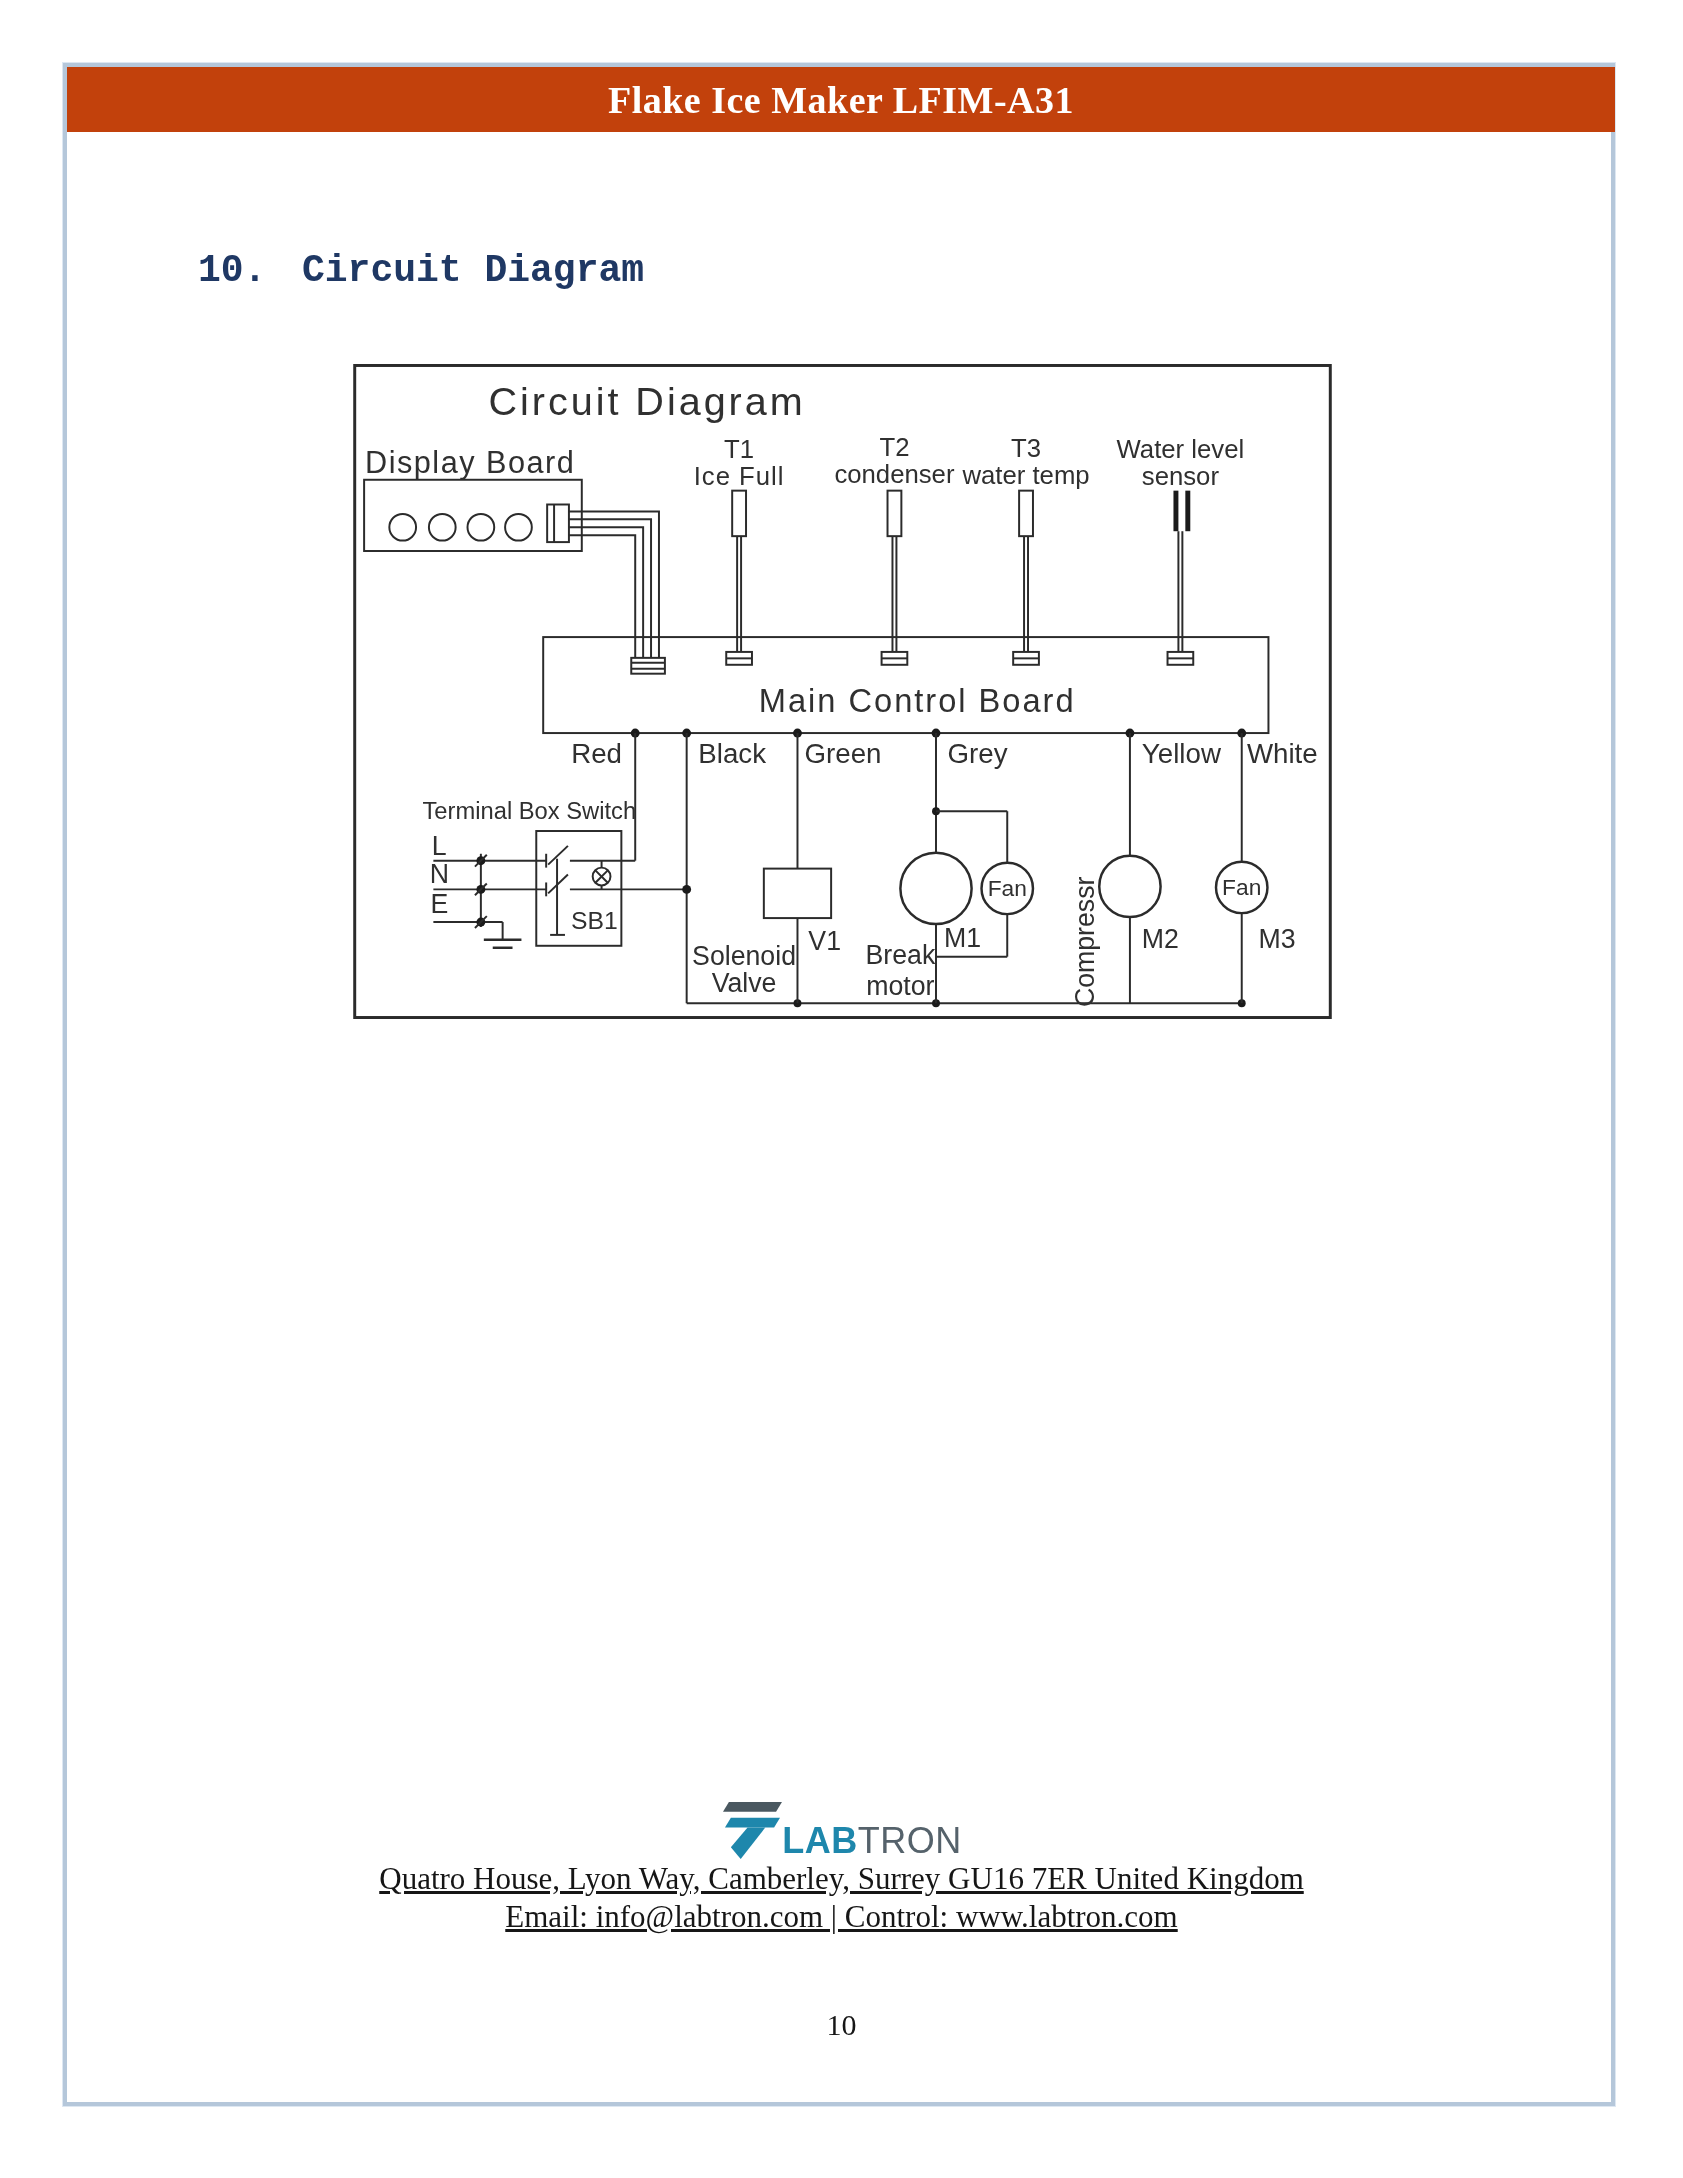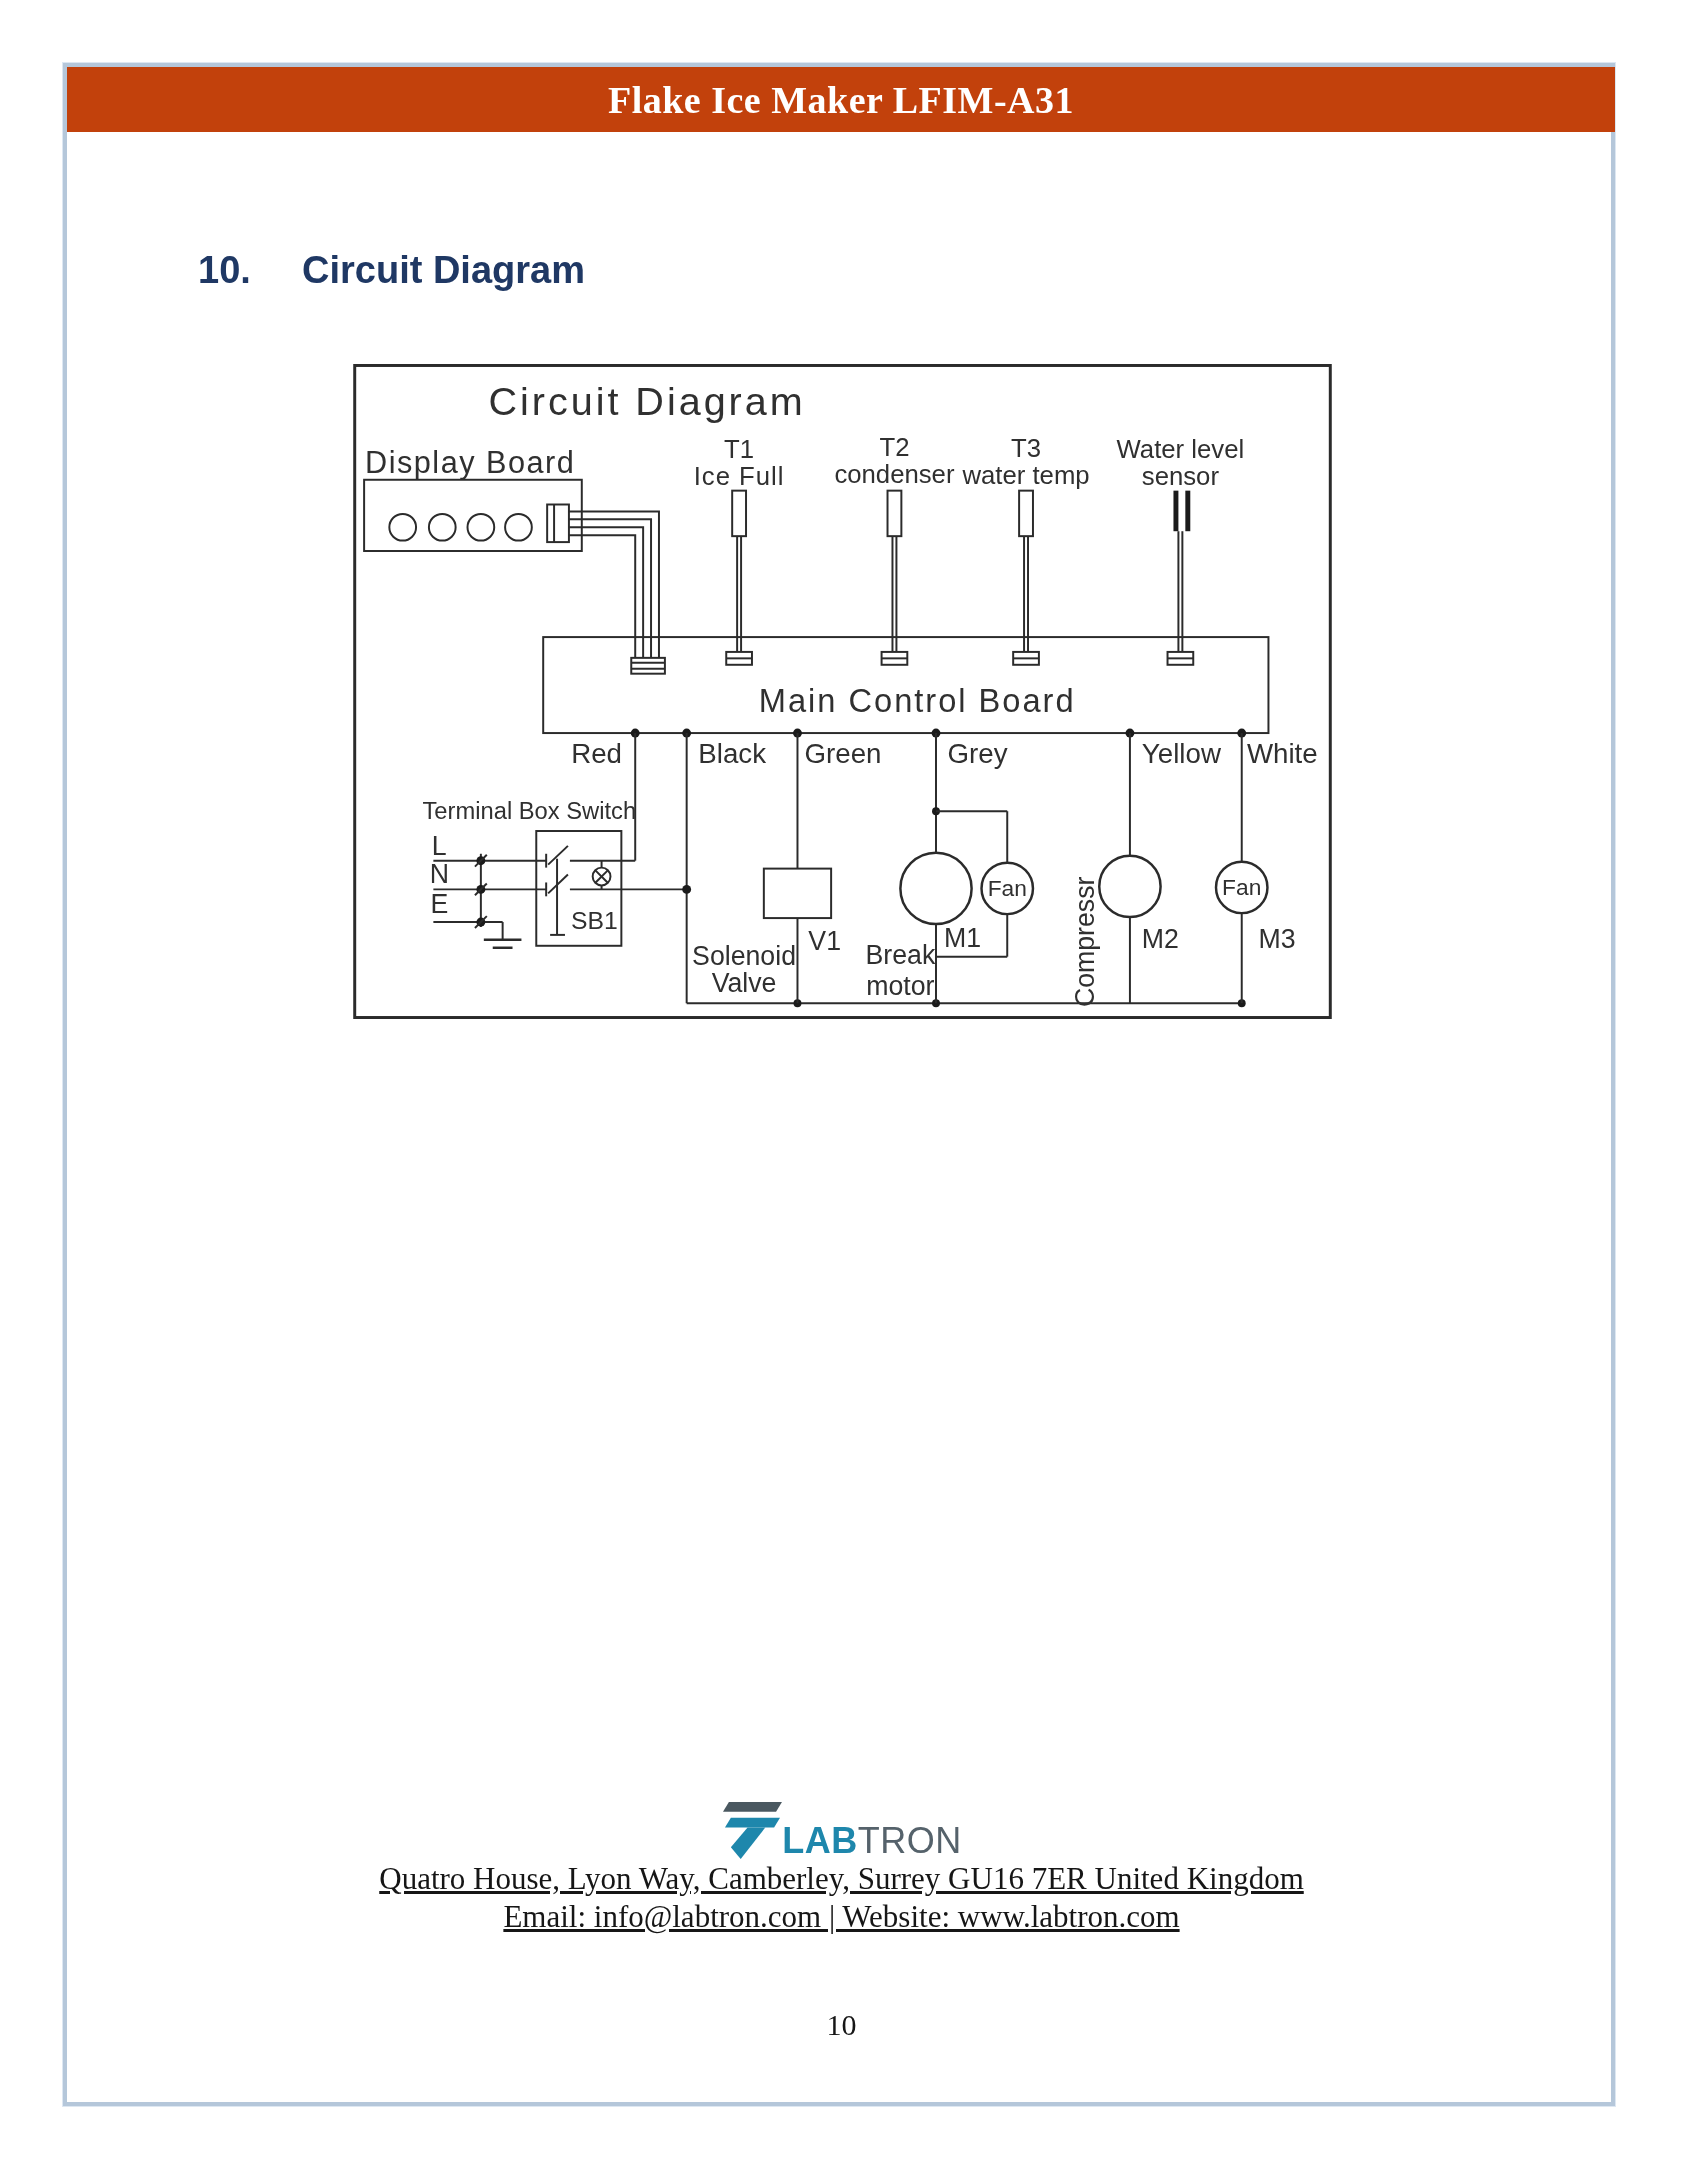--- a/index.html
+++ b/index.html
@@ -12,21 +12,21 @@
     border:4px solid #b5c7da;box-sizing:border-box;
     box-shadow:0 0 0 1px #dde7f2;
   }
   .header-bar{
     position:absolute;left:67px;top:67px;width:1548px;height:65px;
     background:#c2410c;color:#ffffff;display:flex;align-items:center;justify-content:center;
     font-family:"Liberation Serif",serif;font-weight:bold;font-size:38px;letter-spacing:0.5px;
   }
   .section-heading{
     position:absolute;left:198px;top:249px;display:flex;
-    font-family:Liberation Sans, sans-serif;font-weight:bold;font-size:38px;color:#1f3864;
+    font-family:Liberation Mono, monospace;font-weight:bold;font-size:38px;color:#1f3864;
   }
   .section-heading .num{width:104px;}
   .diagram-wrap{position:absolute;left:353px;top:364px;width:979px;height:655px;}
   svg text{fill:#303030;}
   .footer-logo{
     position:absolute;left:0;top:1800px;width:1683px;height:59px;
     display:flex;align-items:flex-end;justify-content:center;
   }
   .logo-inner{display:flex;align-items:flex-end;}
   .logo-text{font-size:36px;line-height:36px;letter-spacing:0.5px;}
@@ -242,15 +242,15 @@
     <svg width="61" height="57" viewBox="0 0 62 58">
       <polygon points="8,0 62,0 56,10 2,10" fill="#4a5860"></polygon>
       <polygon points="10,16 60,16 54,26 4,26" fill="#1e87ac"></polygon>
       <polygon points="27,26 45,26 20,58 10,46" fill="#1e87ac"></polygon>
     </svg>
     <div class="logo-text"><span class="logo-lab">LAB</span><span class="logo-tron">TRON</span></div>
   </div>
 </div>
 
 <div class="addr-line addr1">Quatro House, Lyon Way, Camberley, Surrey GU16 7ER United Kingdom</div>
-<div class="addr-line addr2">Email: info@labtron.com | Website: www.labtron.com</div>
+<div class="addr-line addr2">Email: info@labtron.com | Control: www.labtron.com</div>
 <div class="page-number">10</div>
 
 
 </body></html>

